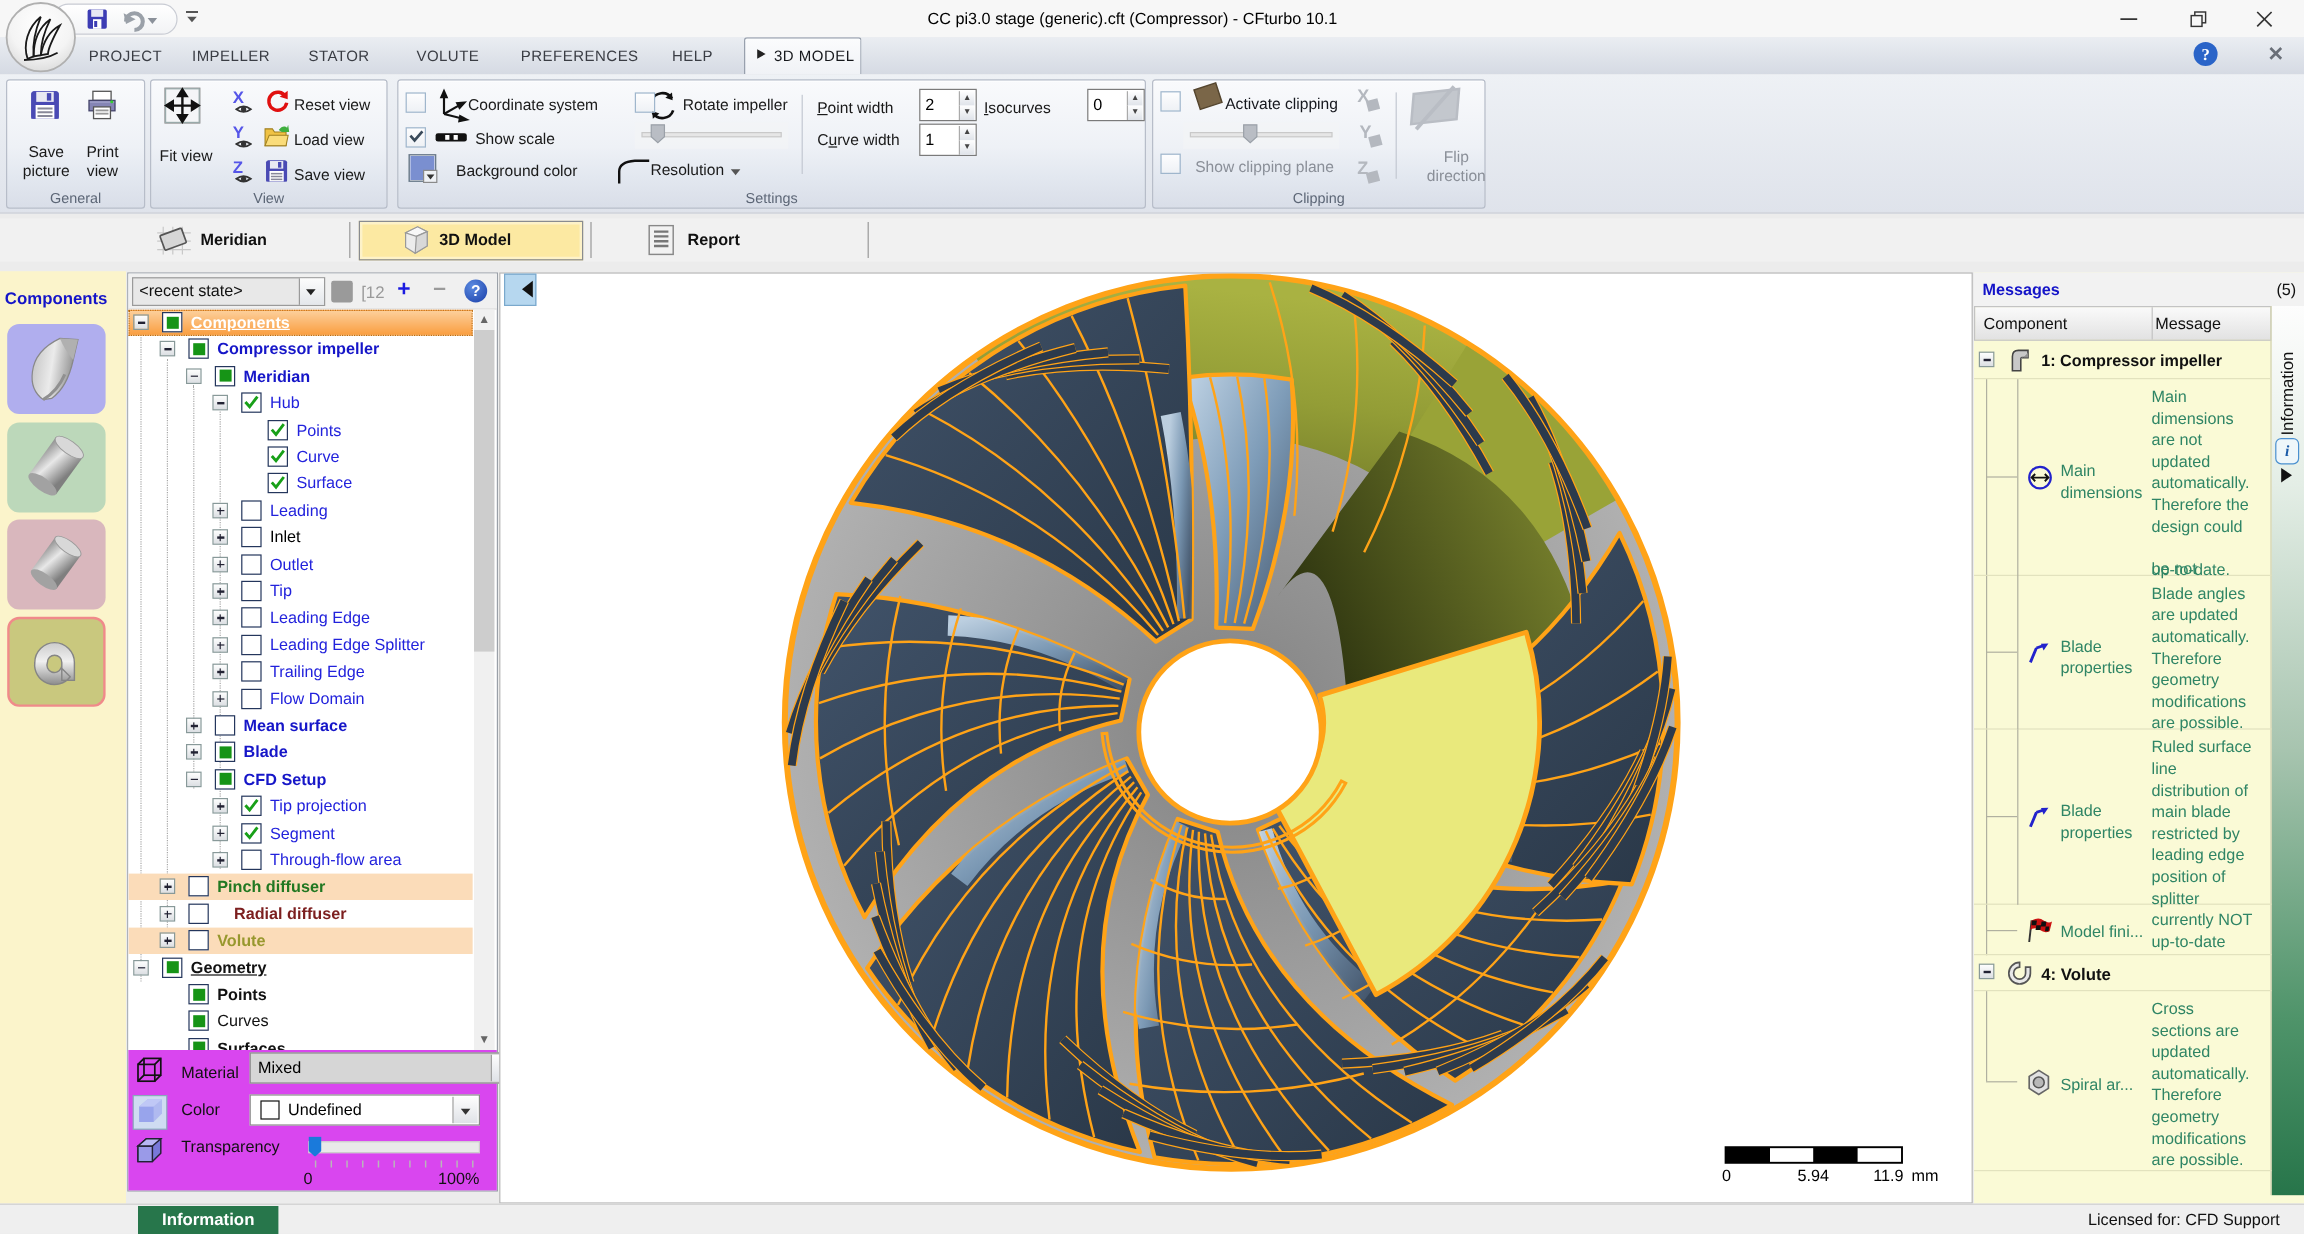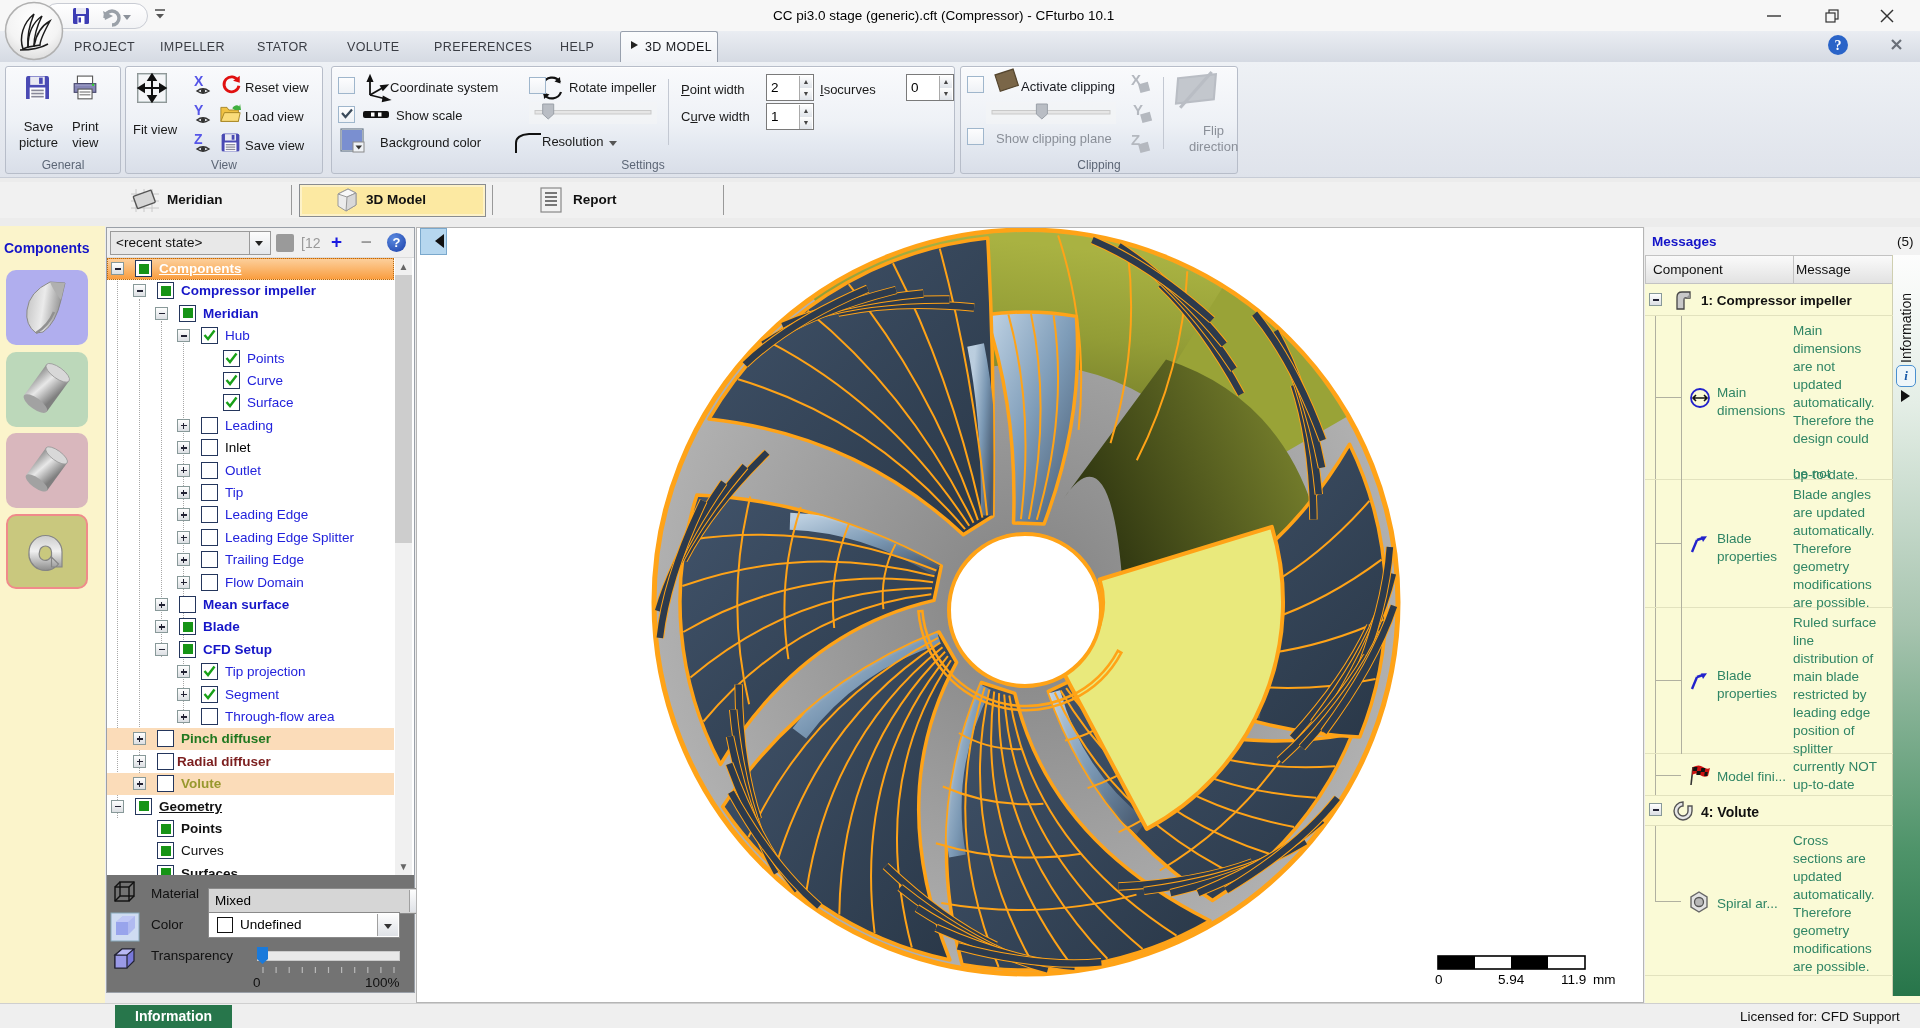--- a/index.html
+++ b/index.html
@@ -28,21 +28,21 @@
 #treebody { position:absolute; left:0px; top:30px; width:287px; height:617px; overflow:hidden; background:#fff; }
 .trow { position:absolute; left:0; width:287px; height:22px; }
 .tw { position:absolute; top:3px; white-space:nowrap; font-size:13.5px; }
 .dots { position:absolute; border-left:1px dotted #a8a8a8; width:0; }
 .chk { position:absolute; width:17px; height:17px; border:1px solid #24365c; background:#fff; }
 .grn { position:absolute; left:2.5px; top:2.5px; width:10px; height:10px; background:#169416; }
 .exp { position:absolute; width:13px; height:13px; border:1px solid #899; background:linear-gradient(#fefefe,#dcdfe3); }
 .exp:before { content:""; position:absolute; left:2.5px; top:5px; width:6px; height:1.6px; background:#223; }
 .exp.plus:after { content:""; position:absolute; left:4.7px; top:2.8px; width:1.6px; height:6px; background:#223; }
 #vscroll { position:absolute; left:288px; top:30px; width:17px; height:617px; background:#f0f0f0; }
-#matpanel { position:absolute; left:0px; top:647px; width:307px; height:117px; background:#737373; }
+#matpanel { position:absolute; left:0px; top:647px; width:307px; height:117px; background:#d946ef; }
 .mlabel { position:absolute; font-size:13.5px; color:#111; }
 .mcombo { position:absolute; height:26px; border:1px solid #8a8a8a; }
 .mcarrow { position:absolute; right:1px; top:1px; width:21px; bottom:1px; background:linear-gradient(#fdfdfd,#dfe2e7); border-left:1px solid #a0a0a0; }
 .mcarrow:after { content:""; position:absolute; left:6px; top:10px; border:4.5px solid transparent; border-top:5px solid #333; }
 #view3d { position:absolute; left:416px; top:227px; width:1228px; height:776px; background:#fff; border:1px solid #b5b5b5; }
 #messages { position:absolute; left:1645px; top:227px; width:275px; height:776px; background:#fafad6; }
 #msghead { position:absolute; left:0; top:28px; width:248px; height:29px; background:linear-gradient(#fafafa,#e2e2e2); border:1px solid #c3c3c3; }
 .mgreen { color:#2f8565; font-size:13.5px; line-height:18px; }
 #infostrip { position:absolute; left:247px; top:28px; width:28px; height:741px; background:linear-gradient(180deg,#fdfdfd 0%,#e4eee6 20%,#a7c4af 50%,#4f946a 80%,#27754a 100%); border-left:1px solid #cfcfb0; }
 #statusbar { position:absolute; left:0; top:1003px; width:1920px; height:25px; background:#efefef; border-top:1px solid #cfcfcf; }
@@ -495,21 +495,21 @@
       <div class="tw" style="left:118px;top:428.59999999999985px;color:#2222dc">Segment</div>
       <div class="exp plus" style="left:70px;top:451.99999999999983px"></div>
       <div class="chk" style="left:94px;top:449.99999999999983px"></div>
       <div class="tw" style="left:118px;top:450.99999999999983px;color:#2222dc">Through-flow area</div>
       <div class="trow" style="top:470.3999999999998px;background:#fbdcb9"></div>
       <div class="exp plus" style="left:26px;top:474.3999999999998px"></div>
       <div class="chk" style="left:50px;top:472.3999999999998px"></div>
       <div class="tw" style="left:74px;top:473.3999999999998px;color:#217821;font-weight:bold">Pinch diffuser</div>
       <div class="exp plus" style="left:26px;top:496.7999999999998px"></div>
       <div class="chk" style="left:50px;top:494.7999999999998px"></div>
-      <div class="tw" style="left:70px;top:495.7999999999998px;color:#7c1f1f;font-weight:bold">Radial diffuser</div>
+      <div class="tw" style="left:88px;top:495.7999999999998px;color:#7c1f1f;font-weight:bold">Radial diffuser</div>
       <div class="trow" style="top:515.1999999999998px;background:#fbdcb9"></div>
       <div class="exp plus" style="left:26px;top:519.1999999999998px"></div>
       <div class="chk" style="left:50px;top:517.1999999999998px"></div>
       <div class="tw" style="left:74px;top:518.1999999999998px;color:#98982e;font-weight:bold">Volute</div>
       <div class="exp" style="left:4px;top:541.5999999999998px"></div>
       <div class="chk" style="left:28px;top:539.5999999999998px">
         <div class="grn"></div>
       </div>
       <div class="tw" style="left:52px;top:540.5999999999998px;color:#111;font-weight:bold;text-decoration:underline">Geometry</div>
       <div class="chk" style="left:50px;top:561.9999999999998px">
@@ -546,21 +546,21 @@
         <path d="M 6 10 L 18 10 L 18 23 L 6 23 Z" fill="#98a4ec"></path>
         <path d="M 6 10 L 13 4 L 25 4 L 18 10 Z" fill="#c0c8f6"></path>
       </g>
       <g transform="translate(0,66)">
         <path d="M 5 10 L 12 4 L 24 4 L 24 16 L 17 23 L 5 23 Z" fill="#7878d8" stroke="#223" stroke-width="1.2"></path>
         <path d="M 5 10 L 17 10 L 17 23 L 5 23 Z" fill="#9a9ae8" stroke="#223" stroke-width="1.2"></path>
         <path d="M 5 10 L 12 4 L 24 4 L 17 10 Z" fill="#b8b8f4" stroke="#223" stroke-width="1.2"></path>
       </g>
     </svg>
       <div class="mlabel" style="left:44px;top:11px">Material</div>
-      <div class="mcombo" style="left:101px;top:13px;width:224px;background:#d6d6d6">
+      <div class="mcombo" style="left:101px;top:2px;width:224px;background:#d6d6d6">
         <div class="txt" style="left:6px;top:4px;font-size:13.5px">Mixed</div>
         <div class="mcarrow"></div>
       </div>
       <div class="mlabel" style="left:44px;top:42px">Color</div>
       <div class="mcombo" style="left:101px;top:37px;width:192px;background:#fff">
         <div class="abs" style="left:8px;top:4px;width:16px;height:16px;border:1.6px solid #111;background:#fff"></div>
         <div class="txt" style="left:31px;top:4px;font-size:13.5px">Undefined</div>
         <div class="mcarrow"></div>
       </div>
       <div class="mlabel" style="left:44px;top:73px">Transparency</div>

